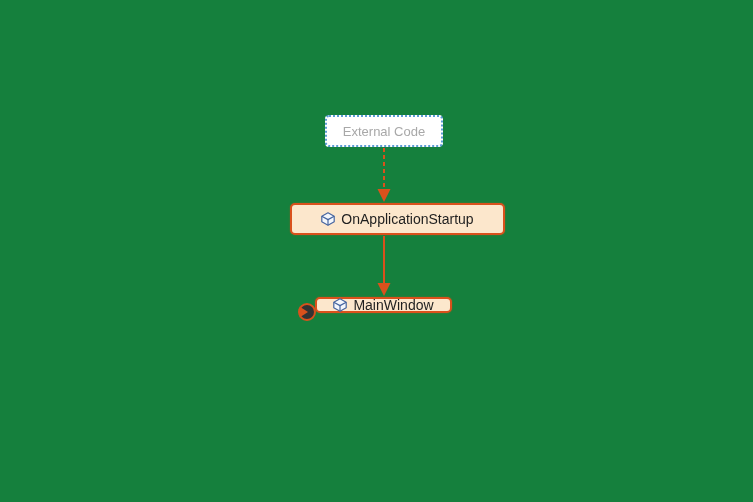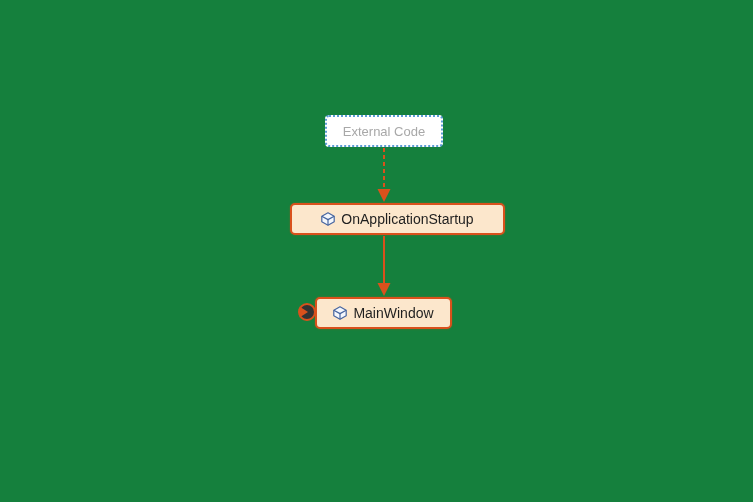--- a/index.html
+++ b/index.html
@@ -54,21 +54,21 @@
   .node.startup {
     left: 290px;
     top: 203px;
     width: 215px;
     height: 32px;
   }
   .node.mainwindow {
     left: 315px;
     top: 297px;
     width: 137px;
-    height: 32px;
+    height: 16px;
   }
   .node .icon {
     display: inline-flex;
     width: 14px;
     height: 14px;
     flex: 0 0 auto;
   }
   .badge {
     position: absolute;
     left: 297px;

